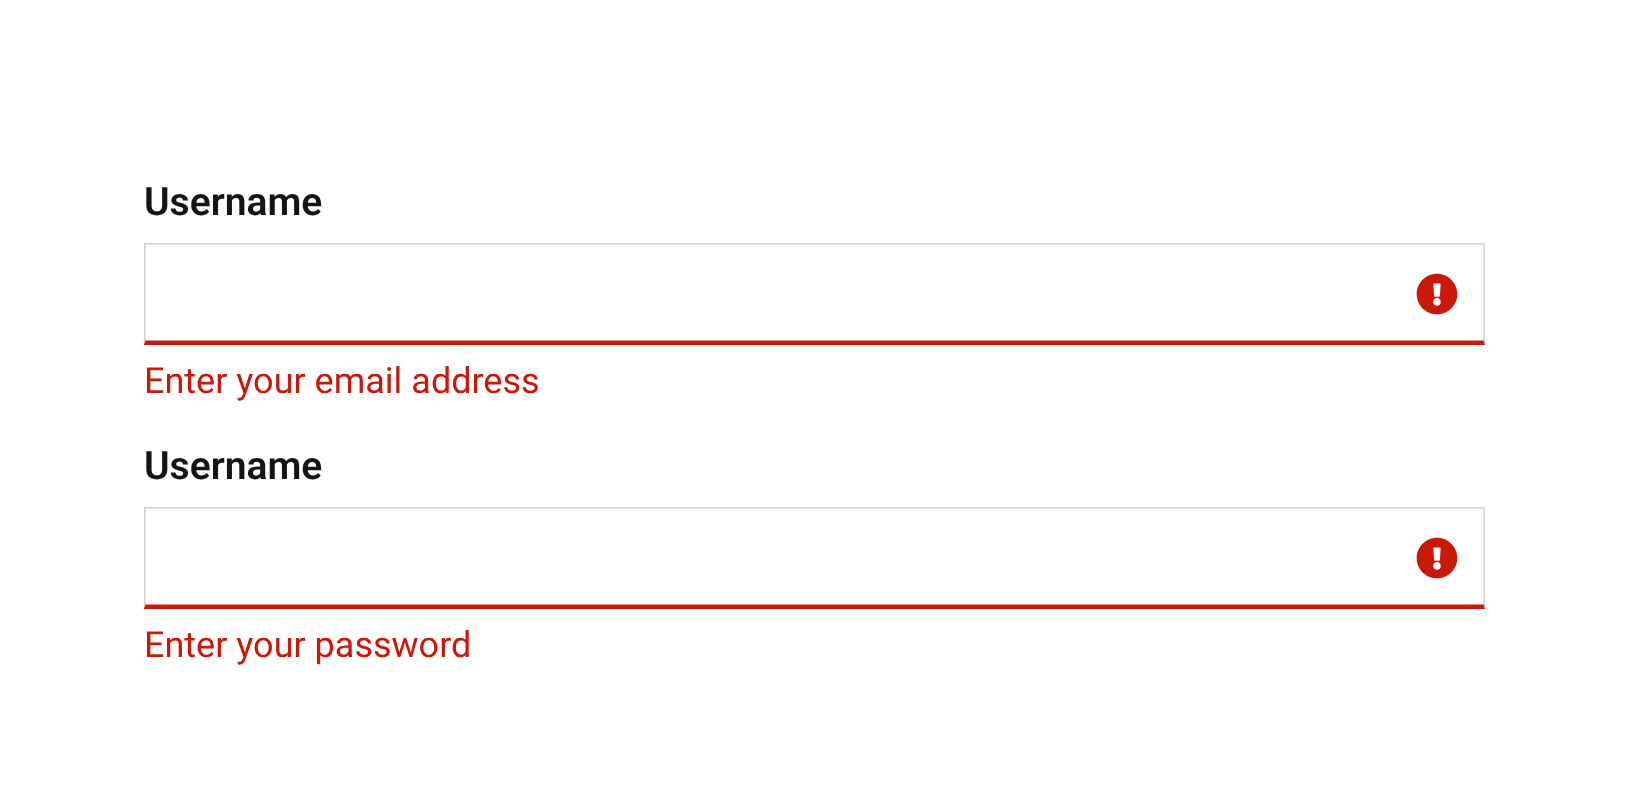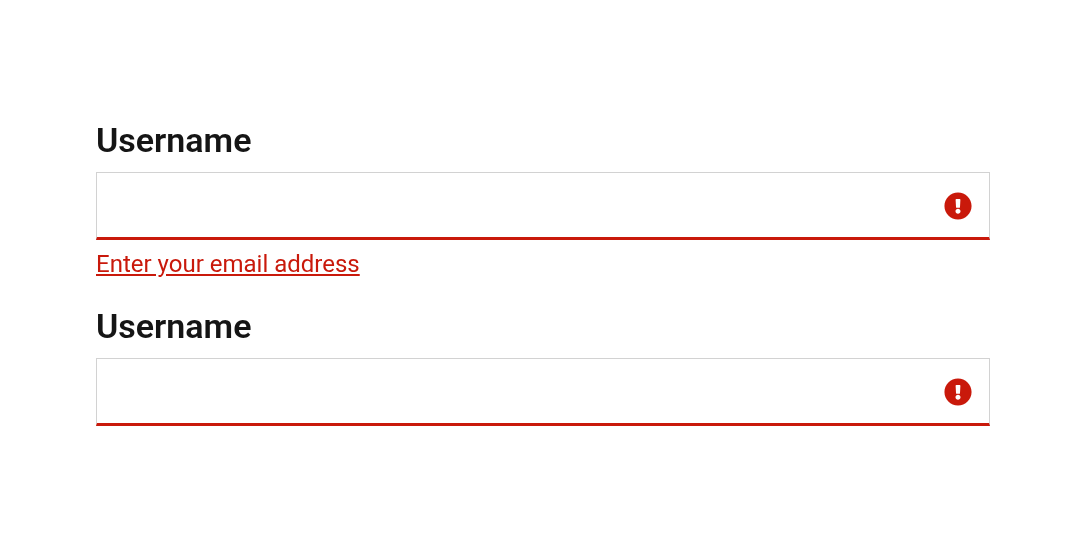--- a/index.html
+++ b/index.html
@@ -12,21 +12,21 @@
       background: #fff;
       width: 1086px;
       height: 538px;
       padding: 120px 96px 0 96px;
     }
     .form-group {
       margin-bottom: 28px;
     }
     .field-label {
       display: block;
-      font-size: 34px;
+      font-size: 26px;
       font-weight: 600;
       color: #151515;
       margin-bottom: 12px;
     }
     .input-wrapper {
       position: relative;
       width: 100%;
     }
     .text-input {
       width: 100%;
@@ -53,21 +53,20 @@
       width: 28px;
       height: 28px;
       fill: #c9190b;
     }
     .error-text {
       display: block;
       margin-top: 10px;
       font-size: 24px;
       color: #c9190b;
       font-weight: 400;
-      text-decoration: underline;
     }
   </style>
 </head>
 <body>
 
 <div class="form-group">
   <label class="field-label">Username</label>
   <div class="input-wrapper">
     <input type="text" class="text-input" value="" style="">
     <span class="error-icon">
@@ -82,13 +81,14 @@
 <div class="form-group">
   <label class="field-label">Username</label>
   <div class="input-wrapper">
     <input type="password" class="text-input" value="" style="">
     <span class="error-icon">
       <svg viewBox="0 0 512 512">
           <path d="M504 256c0 136.997-111.043 248-248 248S8 392.997 8 256C8 119.083 119.043 8 256 8s248 111.083 248 248zm-248 50c-25.405 0-46 20.595-46 46s20.595 46 46 46 46-20.595 46-46-20.595-46-46-46zm-43.673-165.346l7.418 136c.347 6.364 5.609 11.346 11.982 11.346h48.546c6.373 0 11.635-4.982 11.982-11.346l7.418-136c.375-6.874-5.098-12.654-11.982-12.654h-63.383c-6.884 0-12.356 5.78-11.981 12.654z"></path>
         </svg>
     </span>
   </div>
+  <span class="error-text">Enter your password</span>
 </div>
 
 </body></html>

